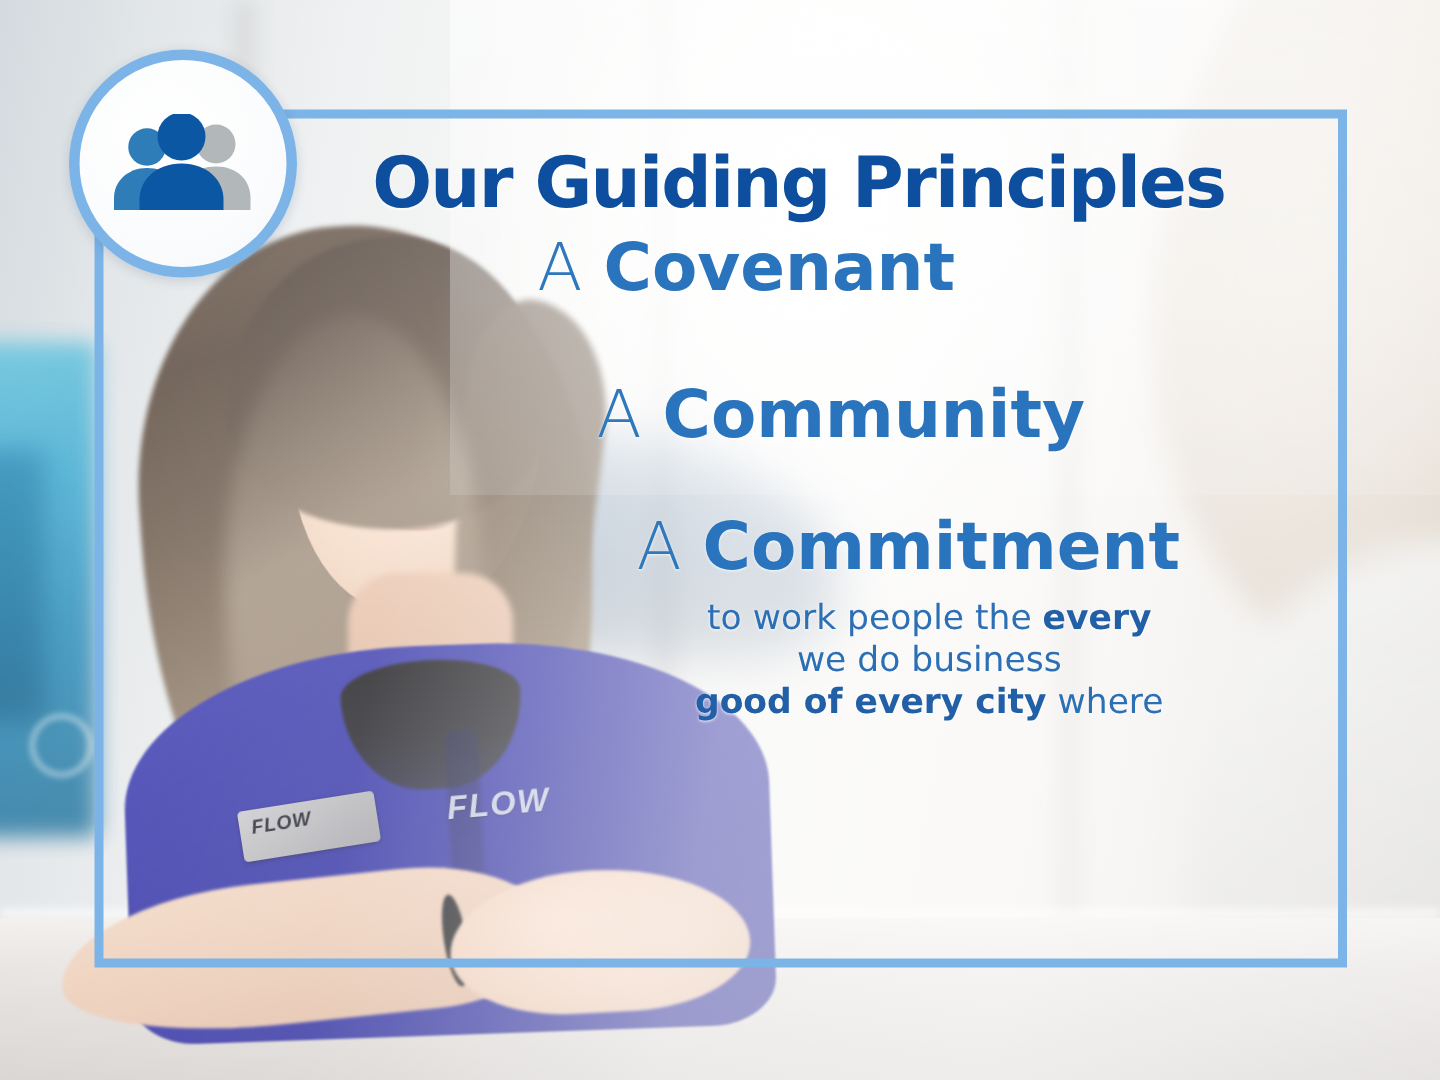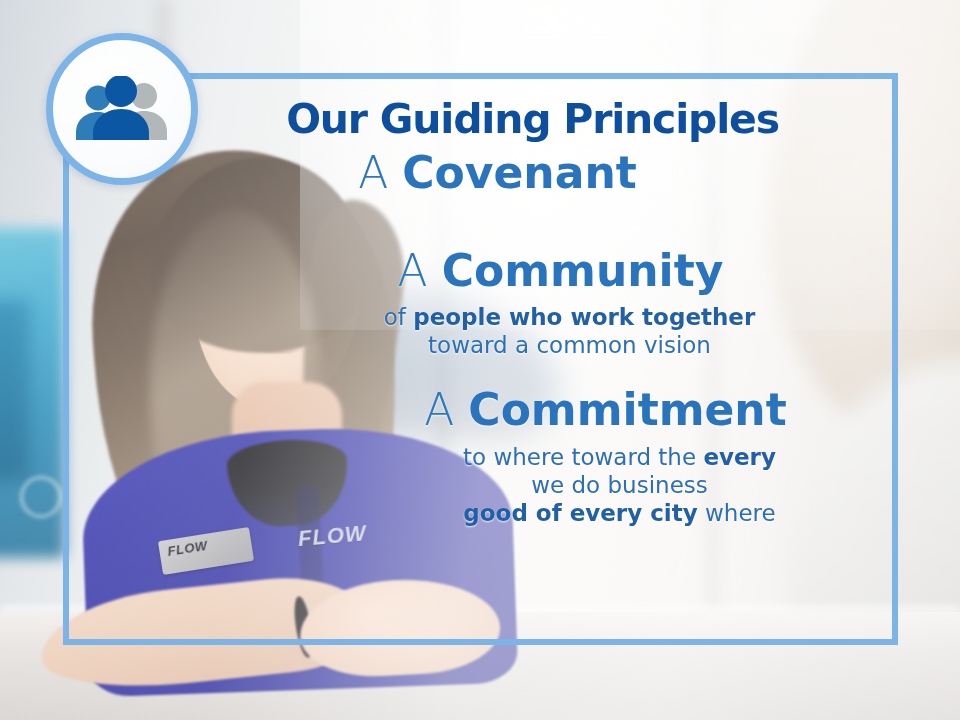--- a/index.html
+++ b/index.html
@@ -379,21 +379,21 @@
     position: absolute;
     left: 63px; top: 73px;
     width: 835px; height: 572px;
     box-sizing: border-box;
     padding: 26px 36px 0 0;
     text-align: center;
   }
   .headline {
     font-family: "DejaVu Sans", sans-serif;
     font-weight: bold;
-    font-size: 41px;
+    font-size: 47px;
     line-height: 1.0;
     letter-spacing: -1.2px;
     color: #0d4f9e;
     text-align: center;
     padding-left: 140px;
     text-shadow: 0 1px 2px rgba(255,255,255,0.75);
   }
 
   .principle { text-align: center; }
   .p-title {
@@ -416,21 +416,21 @@
     color: #2d6fb5;
     font-weight: 400;
     text-shadow: 0 1px 2px rgba(255,255,255,0.85);
     margin-top: 9px;
   }
   .p-sub b { font-weight: bold; color: #215fa6; }
 
   
   #block-covenant   { margin-top: 10px;  padding-left: 70px; }
   #block-community  { margin-top: 52px;  padding-left: 196px; }
-  #block-commitment { margin-top: 28px;  padding-left: 286px; }
+  #block-commitment { margin-top: 42px;  padding-left: 286px; }
 
   #block-covenant .p-sub   { padding-left: 22px; }
   #block-community .p-sub  { padding-left: 18px; }
   #block-commitment .p-sub { padding-left: 28px; }
 </style>
 </head>
 <body>
 
 <div id="poster">
 
@@ -504,37 +504,29 @@
     <div class="principle" id="block-covenant">
       <div class="p-title">
         <span>A </span><b>Covenant</b>
       </div>
     </div>
 
     <div class="principle" id="block-community">
       <div class="p-title">
         <span>A </span><b>Community</b>
       </div>
-      <div class="p-sub">
-        <div>
-          <span>of </span><b>people who work together</b>
-        </div>
-        <div>
-          <span>toward a common vision</span>
-        </div>
-      </div>
     </div>
 
     <div class="principle" id="block-commitment">
       <div class="p-title">
         <span>A </span><b>Commitment</b>
       </div>
       <div class="p-sub">
         <div>
-          <span>to where toward the </span><b>every</b>
+          <span>to work people the </span><b>every</b>
         </div>
         <div>
           <span>we do business</span>
         </div>
         <div>
           <b>good of every city</b><span> where</span>
         </div>
       </div>
     </div>
 

